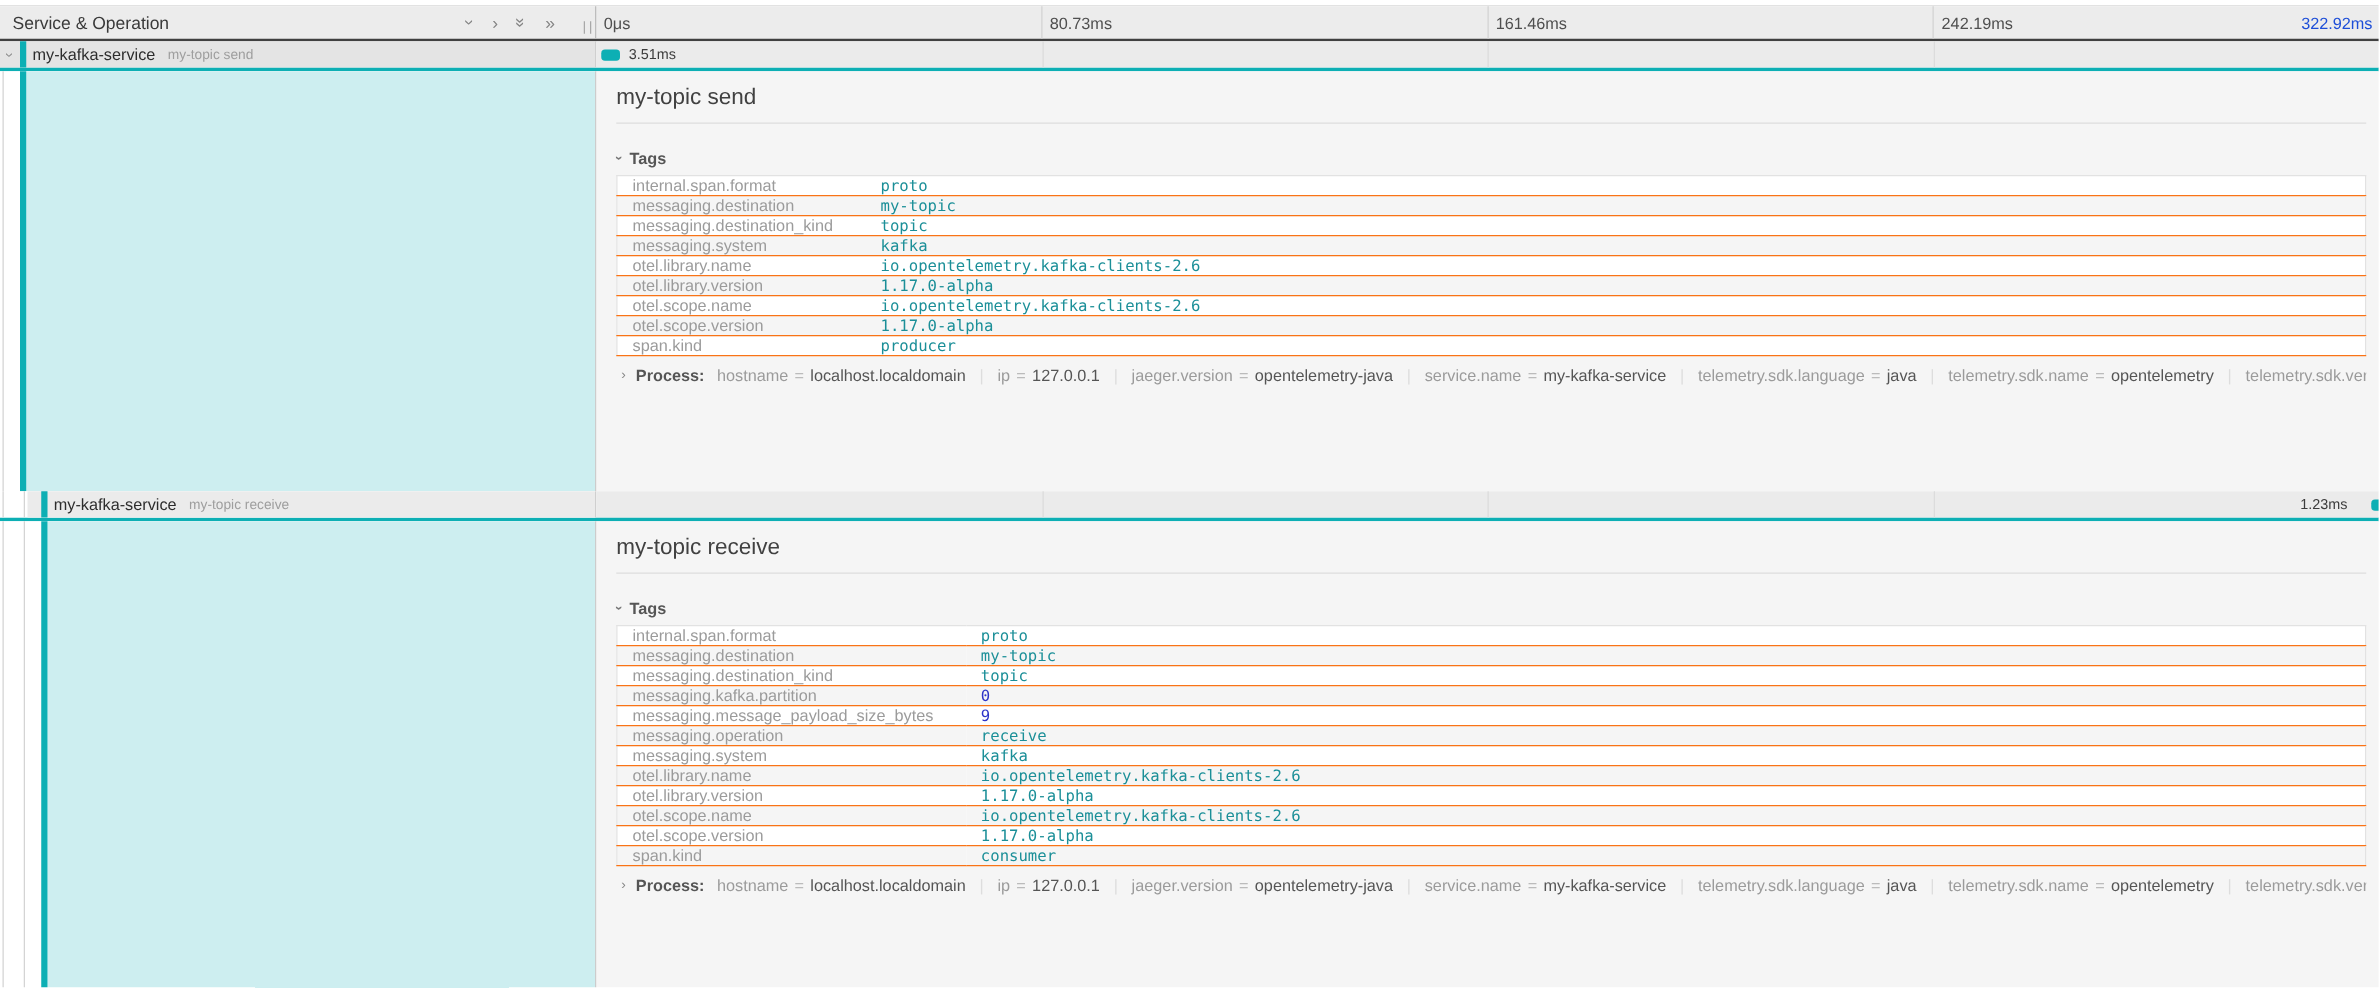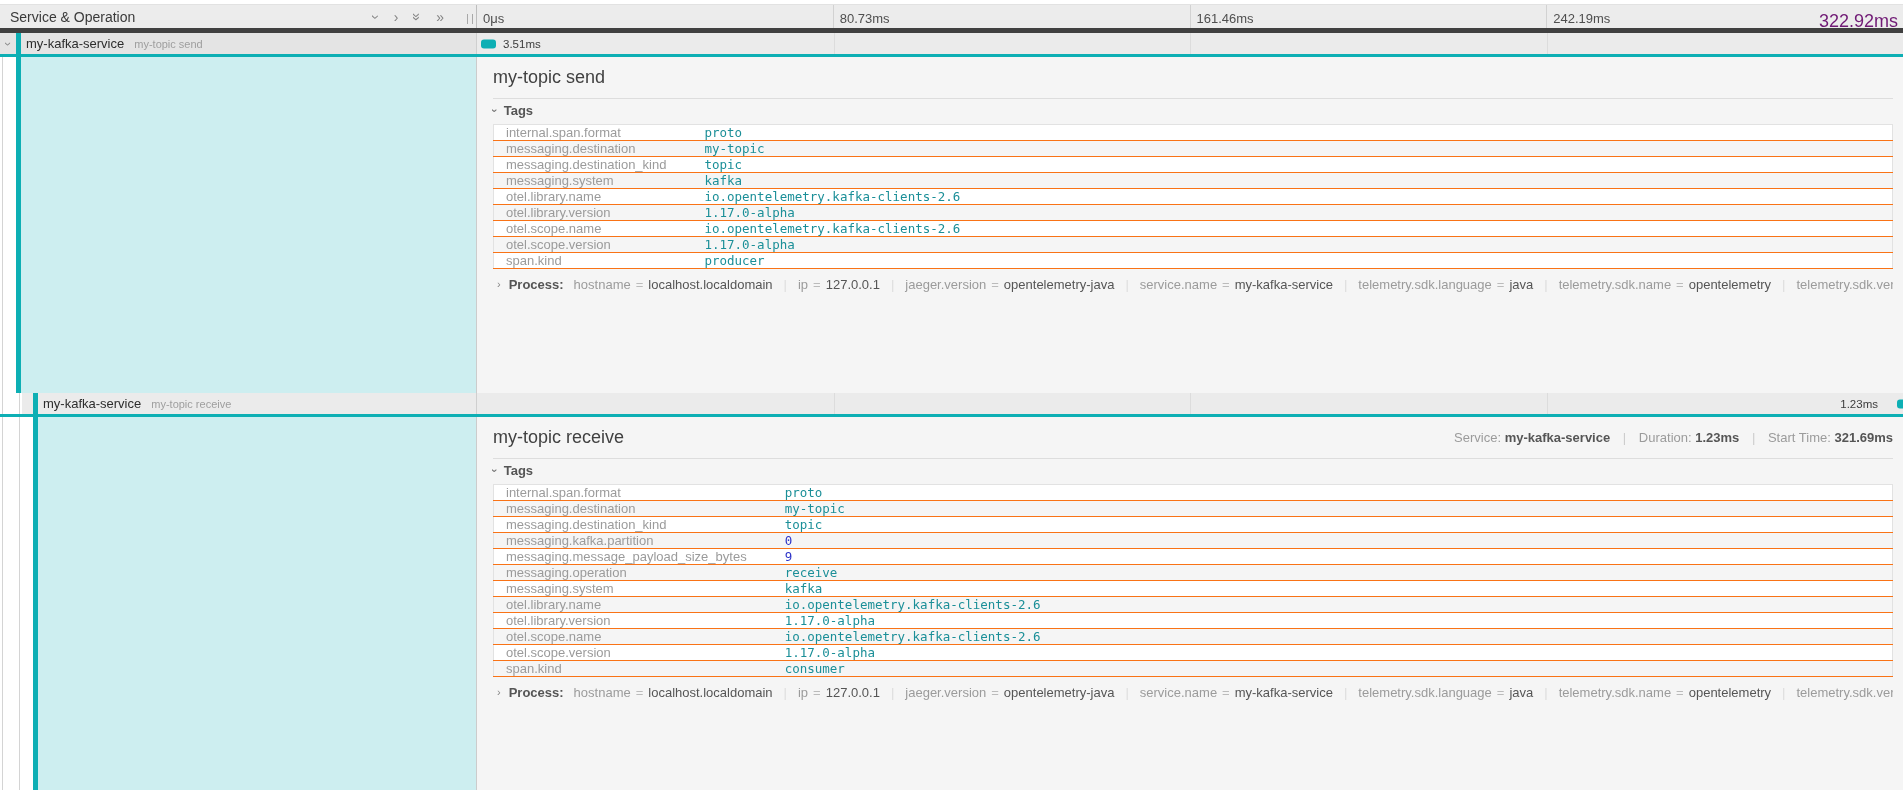--- a/index.html
+++ b/index.html
@@ -8,33 +8,33 @@
   }
   *{margin:0;padding:0;box-sizing:border-box}
   body{background:#fff}
   .page{width:1903px;height:790px;overflow:hidden;background:#fff;
         font-family:"Liberation Sans",sans-serif;color:#333;position:relative}
 
   
   .top-strip{height:5px;background:#fff;border-bottom:1px solid #e2e2e2}
 
   
-  .header-row{height:28px;display:flex;background:#ececec;border-bottom:5px solid #404040}
+  .header-row{height:28px;display:flex;background:#ececec;border-bottom:2px solid #404040}
   .header-left{width:477px;flex:none;border-right:1px solid #bdbdbd;display:flex;align-items:center;
                padding:0 8px 0 10px;position:relative}
   .header-title{font-size:14px;color:#3a3a3a;flex:1}
   .header-icons{display:flex;gap:15px;margin-right:24px;color:#848484;font-size:14px;line-height:1}
   .hicon{cursor:pointer;display:inline-block}
   .rot{display:inline-block;transform:rotate(90deg)}
   .grip{position:absolute;right:3px;bottom:4px;width:6px;height:10px;
         border-left:1px solid #a8a8a8;border-right:1px solid #a8a8a8;cursor:col-resize}
   .header-ruler{flex:1;display:flex;position:relative}
   .ruler-cell{flex:1;padding:6px 0 0 6px;font-size:13px;color:#4f4f4f}
   .ruler-cell + .ruler-cell{border-left:1px solid #d2d2d2}
-  .ruler-end{position:absolute;right:5px;top:6px;font-size:18px;color:#701a75}
+  .ruler-end{position:absolute;right:5px;top:6px;font-size:13px;color:#1d4ed8}
 
   
   .span-row{height:24px;display:flex;border-bottom:3px solid var(--accent);cursor:pointer}
   .srow-left{width:477px;flex:none;border-right:1px solid #cfcfcf;position:relative;
              display:flex;align-items:center}
   .srow-left.lvl1{background:#e4e4e4}
   .srow-left.lvl2{background:#fff}
   .row2-body{position:absolute;left:22px;right:0;top:0;bottom:0;background:#ebebeb;
              display:flex;align-items:center}
   .collapse-chev{position:absolute;left:6px;top:50%;transform:translateY(-50%) rotate(90deg);
@@ -67,21 +67,21 @@
   .hf21{left:21px}.hf38{left:38px}
 
   .panel{flex:1;background:#f5f5f5;padding:10px 10px 0 16px;overflow:hidden}
   .detail-header{display:flex;justify-content:space-between;align-items:center}
   .detail-title{font-size:18px;font-weight:500;color:#414141}
   .ov-info{font-size:13px;white-space:nowrap}
   .ov-label{color:#9b9b9b}
   .ov-val{color:#555;font-weight:700}
   .ov-sep{color:#ccc;margin:0 9px}
   .sep-hr{border:0;border-top:1px solid #ddd;margin-top:10px}
-  .acc-header{margin-top:4px;display:flex;align-items:center;gap:7px;color:#555;
+  .acc-header{margin-top:20px;display:flex;align-items:center;gap:7px;color:#555;
               font-weight:700;font-size:13px;cursor:pointer;width:max-content}
   .acc-chev{color:#777;font-size:11px;line-height:1}
 
   table.kv-table{margin-top:6px;width:100%;border-collapse:collapse;background:#fff;
                  border:1px solid #e2e2e2;font-size:13px}
   .kv-table td{padding:0 12px;border-bottom:1px solid #f97316;vertical-align:middle}
   .kv-table tr:nth-child(even){background:#f5f5f5}
   .kv-key{color:#9b9b9b;white-space:nowrap;width:1%;padding-right:26px !important}
   .kv-val{font-family:"DejaVu Sans Mono",monospace;font-size:12.5px;white-space:nowrap}
   .kv-val.str{color:#1b8f98}
@@ -280,30 +280,20 @@
   <div class="detail-row d2">
     <div class="gutter">
       <span class="guide-line gl2"></span>
       <span class="guide-line gl19"></span>
       <span class="hl-fill hf38"></span>
       <span class="guide-bar gb33"></span>
     </div>
     <div class="panel">
       <div class="detail-header">
         <span class="detail-title">my-topic receive</span>
-        <span class="ov-info">
-          <span class="ov-label">Service:</span>
-          <span class="ov-val">my-kafka-service</span>
-          <span class="ov-sep">|</span>
-          <span class="ov-label">Duration:</span>
-          <span class="ov-val">1.23ms</span>
-          <span class="ov-sep">|</span>
-          <span class="ov-label">Start Time:</span>
-          <span class="ov-val">321.69ms</span>
-        </span>
       </div>
       <hr class="sep-hr">
       <div class="acc-header">
         <span class="acc-chev rot">›</span>
         <span>Tags</span>
       </div>
       <table class="kv-table">
         <tbody>
 
             <tr>

